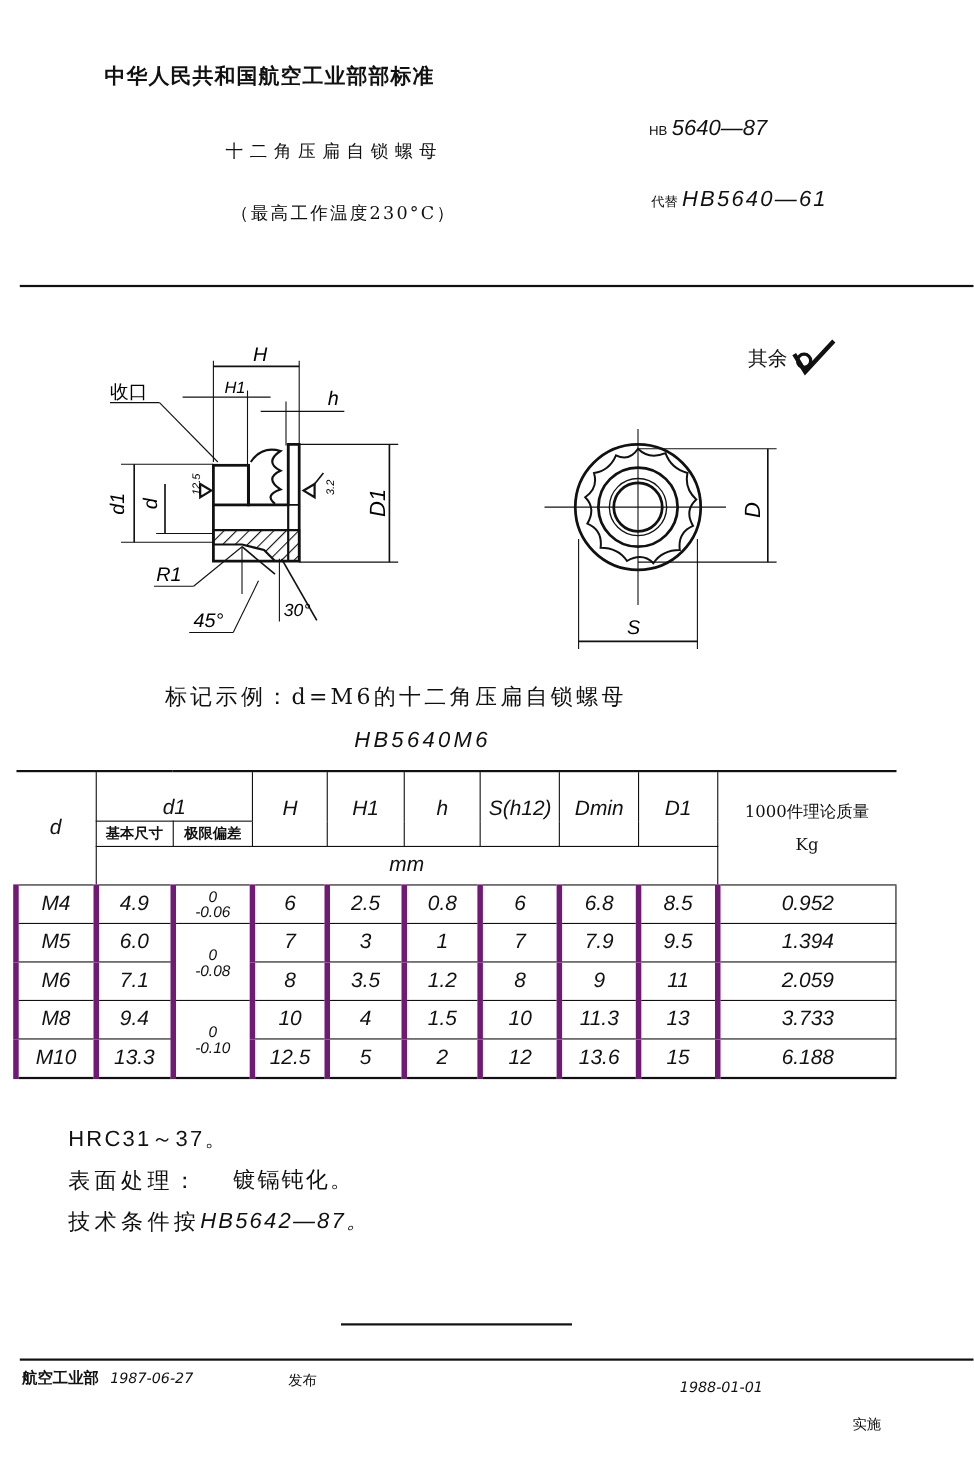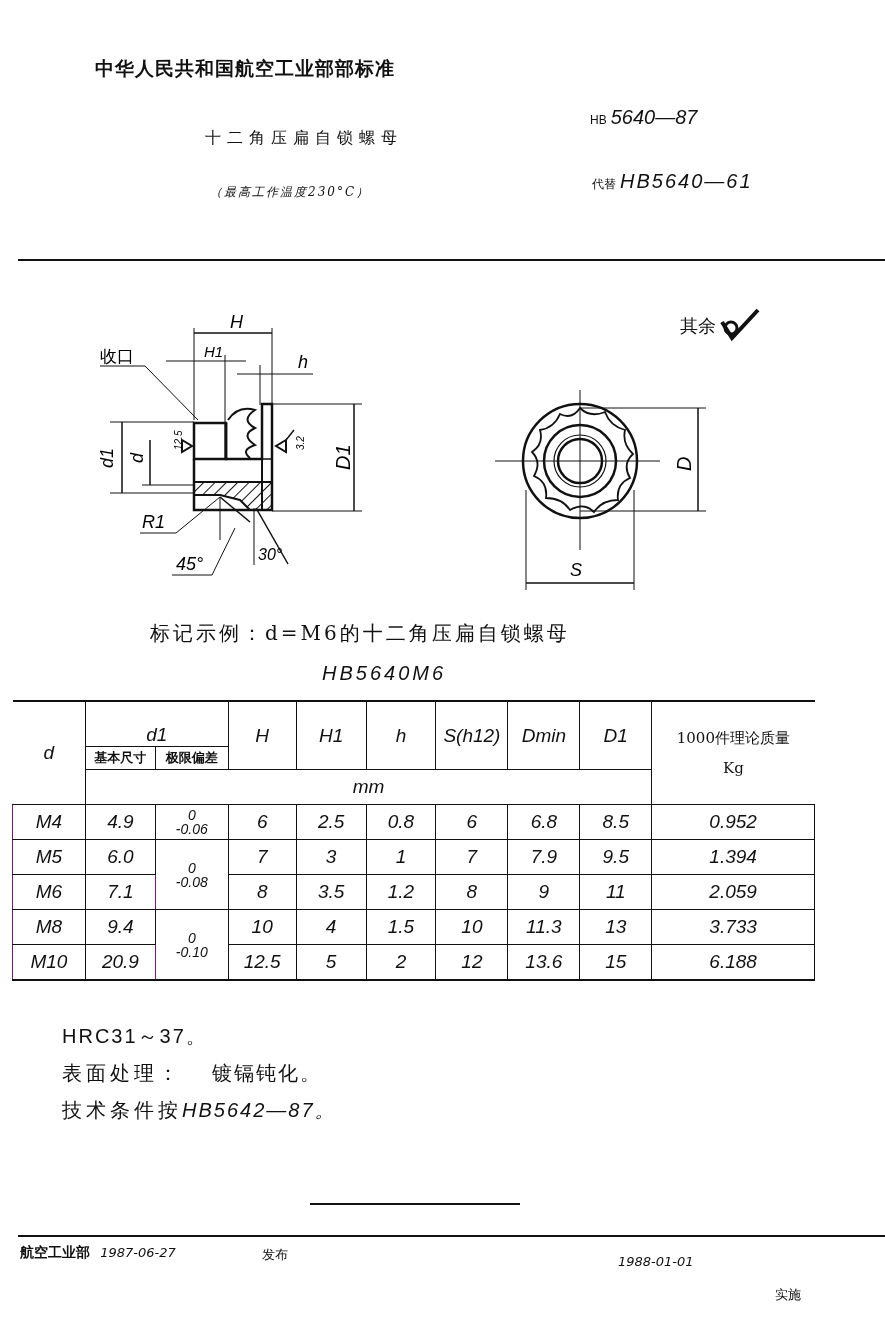--- a/index.html
+++ b/index.html
@@ -1,37 +1,37 @@
 <!DOCTYPE html>
 <html><head>
 <meta charset="utf-8">
 <style>
   html, body { margin: 0; padding: 0; background: #ffffff; }
   body { width: 885px; height: 1335px; position: relative; overflow: hidden; color: #111; font-family: "DejaVu Sans", sans-serif; }
   .abs { position: absolute; }
   .org { left: 95px; top: 56px; font-size: 19px; font-weight: bold; letter-spacing: 1px; }
   .title { left: 205px; top: 128px; font-size: 16px; letter-spacing: 6px; font-family: "DejaVu Serif", serif; }
-  .subtitle { left: 210px; top: 184px; font-size: 12px; letter-spacing: 2px; font-family: "DejaVu Serif", serif; font-style: italic; }
+  .subtitle { left: 210px; top: 184px; font-size: 16px; letter-spacing: 2px; font-family: "DejaVu Serif", serif; }
   .stdno { left: 590px; top: 106px; font-size: 20px; font-style: italic; font-family: "Liberation Sans", sans-serif; }
   .stdno .pre { font-size: 12px; font-style: normal; margin-right: 4px; }
   .replaces { left: 592px; top: 170px; font-size: 20px; font-style: italic; font-family: "Liberation Sans", sans-serif; letter-spacing: 2px; }
   .replaces .pre { font-size: 12px; font-style: normal; margin-right: 4px; letter-spacing: 0; text-align: center; }
   .rule { height: 2px; background: #111; }
   .roughness { left: 680px; top: 308px; font-size: 18px; display: flex; align-items: center; gap: 4px; font-family: "DejaVu Serif", serif; }
   .marking { left: 150px; top: 620px; font-size: 20px; letter-spacing: 3px; font-family: "DejaVu Serif", serif; }
   .marking-code { left: 322px; top: 662px; font-size: 20px; font-style: italic; letter-spacing: 3px; font-family: "Liberation Sans", sans-serif; }
   table.spec { position: absolute; left: 12px; top: 700px; width: 803px; border-collapse: collapse; font-family: "Liberation Sans", sans-serif; font-style: italic; }
   table.spec td { border: 1px solid #111; text-align: center; padding: 0; font-size: 19px; height: 34px; }
   table.spec tr.hdr1 td { height: 44px; }
   table.spec tr.hdr2 td { height: 22px; }
   table.spec tr.hdr3 td { height: 34px; }
   table.spec .cn { font-style: normal; font-size: 13px; font-weight: bold; font-family: "DejaVu Sans", sans-serif; }
   table.spec .mass-h { font-style: normal; font-size: 15px; font-family: "DejaVu Serif", serif; line-height: 30px; }
   table.spec .dev { font-size: 14px; line-height: 14px; }
-  table.spec tr.body td { border-left: 1px solid #701a75; border-right: 1px solid #111; }
+  table.spec tr.body td { border-left: 5px solid #701a75; border-right: 1px solid #111; }
   table.spec td.left-open { border-left: none; }
   table.spec td.right-open { border-right: none; }
   table.spec { border-top: 2px solid #111; border-bottom: 2px solid #111; }
   .notes { left: 62px; top: 1018px; font-size: 20px; font-family: "DejaVu Serif", serif; line-height: 37px; }
   .notes .row { display: flex; }
   .notes .lbl { width: 150px; letter-spacing: 4px; }
   .notes .val { font-family: "Liberation Sans", sans-serif; letter-spacing: 2px; }
   .footer { font-size: 13px; }
   .footer .b { font-weight: bold; font-size: 14px; }
   svg text { font-family: "Liberation Sans", sans-serif; font-style: italic; }
@@ -234,21 +234,21 @@
     <td>10</td>
     <td>4</td>
     <td>1.5</td>
     <td>10</td>
     <td>11.3</td>
     <td>13</td>
     <td class="right-open">3.733</td>
   </tr>
   <tr class="body">
     <td class="left-open">M10</td>
-    <td>20.9</td>
+    <td>13.3</td>
     <td>12.5</td>
     <td>5</td>
     <td>2</td>
     <td>12</td>
     <td>13.6</td>
     <td>15</td>
     <td class="right-open">6.188</td>
   </tr>
 </tbody>
   </table>

